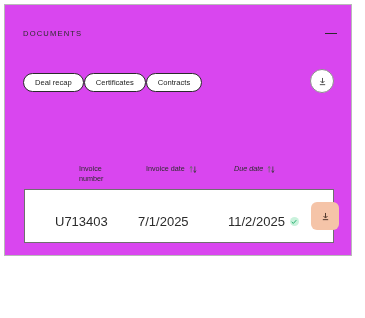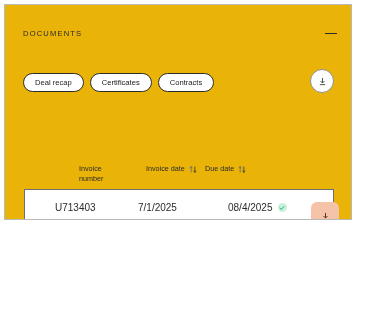--- a/index.html
+++ b/index.html
@@ -10,22 +10,22 @@
     background: #ffffff;
     font-family: "Liberation Sans", sans-serif;
     overflow: hidden;
   }
 
   #card {
     position: absolute;
     left: 4px;
     top: 4px;
     width: 348px;
-    height: 216px;
-    background: #eab308;
+    height: 252px;
+    background: #d946ef;
     border: 1px solid #b9b9b9;
     overflow: hidden;
   }
 
   
   #card-header {
     position: absolute;
     left: 0; top: 0;
     width: 348px;
     height: 46px;
@@ -59,21 +59,20 @@
     background: #2b2b2b;
   }
 
   
   #chips-row {
     position: absolute;
     left: 18px;
     top: 68px;
     display: flex;
     align-items: flex-start;
-    gap: 6px;
   }
 
   .chip {
     height: 19px;
     padding: 0 11px;
     border: 1px solid #2b2b2b;
     border-radius: 10px;
     background: #ffffff;
     color: #1a1a1a;
     font-size: 7.6px;
@@ -121,38 +120,38 @@
     color: #2b2b2b;
     line-height: 10px;
     white-space: pre-line;
     display: flex;
     align-items: flex-start;
     gap: 4px;
   }
 
   #th-invoice-number { left: 40px; top: 4px; width: 66px; margin-left: 34px; }
   #th-invoice-date   { left: 123px; top: 4px; margin-left: 18px; }
-  #th-due-date       { left: 200px; top: 4px; }
+  #th-due-date       { left: 229px; top: 4px; font-style: italic; }
 
   .sort-icon { margin-top: 0.5px; flex: none; }
 
   #table-row {
     position: absolute;
     left: 19px;
     top: 184px;
     width: 310px;
     height: 54px;
     border: 1px solid #6f6f6f;
     background: #ffffff;
   }
 
   .td {
     position: absolute;
-    top: 12px;
-    font-size: 10px;
+    top: 24px;
+    font-size: 13px;
     color: #2b2b2b;
     white-space: nowrap;
     display: flex;
     align-items: center;
     gap: 5px;
     padding-left: 9px;
   }
 
   #td-invoice-number { left: 21px; }
   #td-invoice-date   { left: 104px; }
@@ -237,21 +236,21 @@
       </svg>
     </div>
   </div>
 
   <div id="table-row">
     <div class="td" id="td-invoice-number">U713403</div>
 
     <div class="td" id="td-invoice-date">7/1/2025</div>
 
     <div class="td" id="td-due-date">
-      <span>08/4/2025</span>
+      <span>11/2/2025</span>
       <span id="paid-badge">
         <svg width="6" height="6" viewBox="0 0 10 10">
           <polyline points="1.6,5.2 3.9,7.4 8.4,2.4" fill="none" stroke="#1eab6a" stroke-width="1.6" stroke-linecap="round" stroke-linejoin="round"></polyline>
         </svg>
       </span>
     </div>
   </div>
 
   <div id="row-download-button">
     <svg width="11" height="11" viewBox="0 0 14 14">

